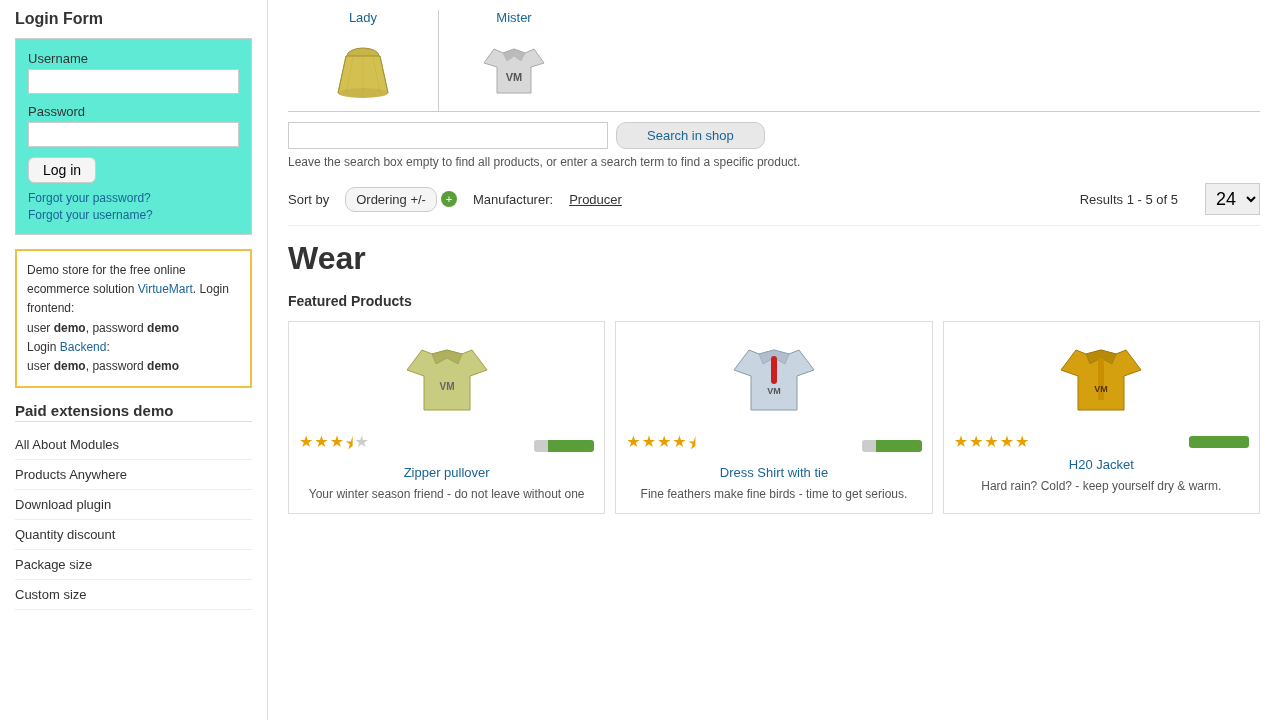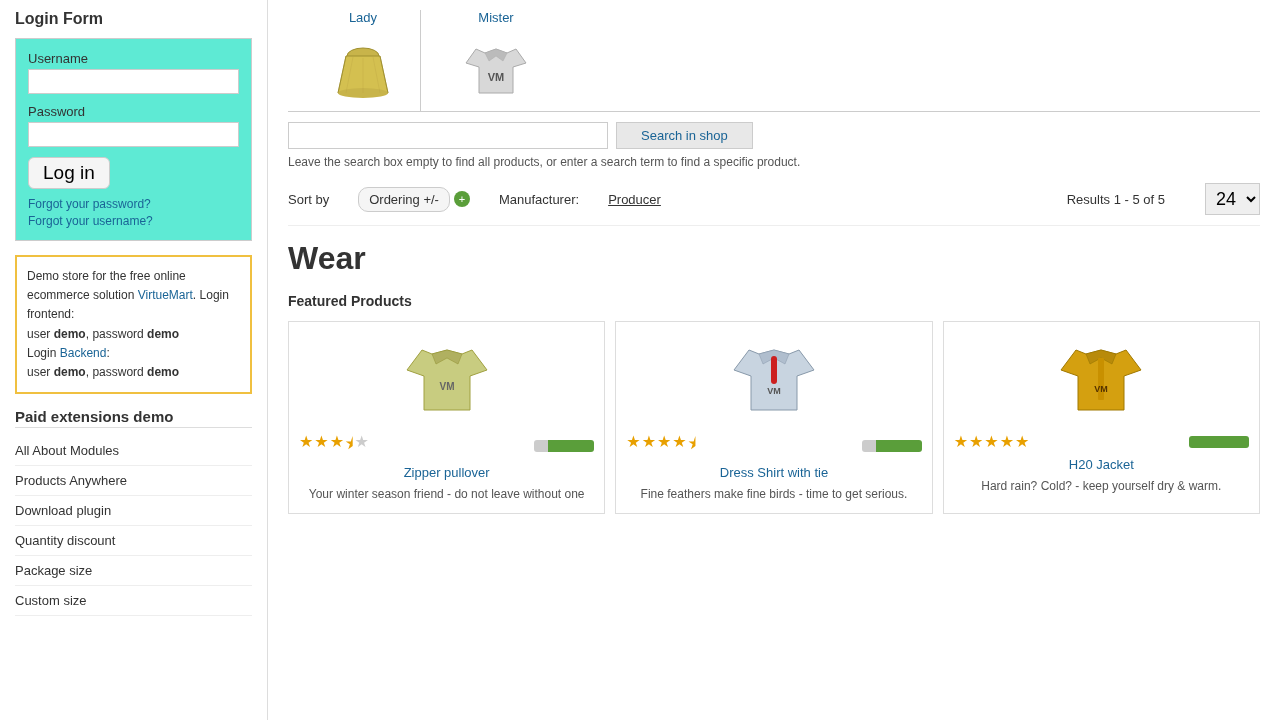--- a/index.html
+++ b/index.html
@@ -37,21 +37,21 @@
       padding: 4px 6px;
       border: 1px solid #ccc;
       margin-bottom: 10px;
       font-size: 13px;
     }
     .login-box button {
       background: #f5f5f5;
       border: 1px solid #ccc;
       padding: 4px 14px;
       cursor: pointer;
-      font-size: 19px;
+      font-size: 14px;
       border-radius: 6px;
     }
     .login-links { margin-top: 8px; }
     .login-links a { display: block; color: #1a6496; text-decoration: none; font-size: 12px; margin-top: 3px; }
 
     .demo-box {
       border: 2px solid #f0c040;
       padding: 10px;
       margin-bottom: 14px;
       font-size: 12px;
@@ -87,21 +87,21 @@
     .category-row {
       display: flex;
       gap: 0;
       margin-bottom: 10px;
       border-bottom: 1px solid #ccc;
     }
     .category-item {
       display: flex;
       flex-direction: column;
       align-items: center;
-      padding: 0 22px 10px 40px;
+      padding: 0 40px 10px 40px;
       cursor: pointer;
       border-right: 1px solid #ccc;
     }
     .category-item:last-child { border-right: none; }
     .category-item a { color: #1a6496; text-decoration: none; font-size: 13px; margin-bottom: 6px; }
     .cat-icon {
       width: 70px;
       height: 70px;
     }
 
@@ -115,37 +115,37 @@
     }
     .search-bar input {
       width: 320px;
       padding: 5px 8px;
       border: 1px solid #ccc;
       font-size: 13px;
     }
     .search-bar button {
       background: #e8e8e8;
       border: 1px solid #ccc;
-      padding: 5px 24px;
-      cursor: pointer;
-      font-size: 13px;
-      border-radius: 0;
+      padding: 5px 30px;
+      cursor: pointer;
+      font-size: 13px;
+      border-radius: 10px;
       color: #1a6496;
     }
     .search-hint {
       font-size: 12px;
       color: #555;
       margin-bottom: 14px;
     }
 
     
     .controls-bar {
       display: flex;
       align-items: center;
-      gap: 29px;
+      gap: 16px;
       margin-bottom: 14px;
       border-bottom: 1px solid #eee;
       padding-bottom: 10px;
     }
     .sort-by-label { font-size: 13px; }
     .ordering-btn {
       background: #f5f5f5;
       border: 1px solid #ccc;
       padding: 4px 10px;
       cursor: pointer;

